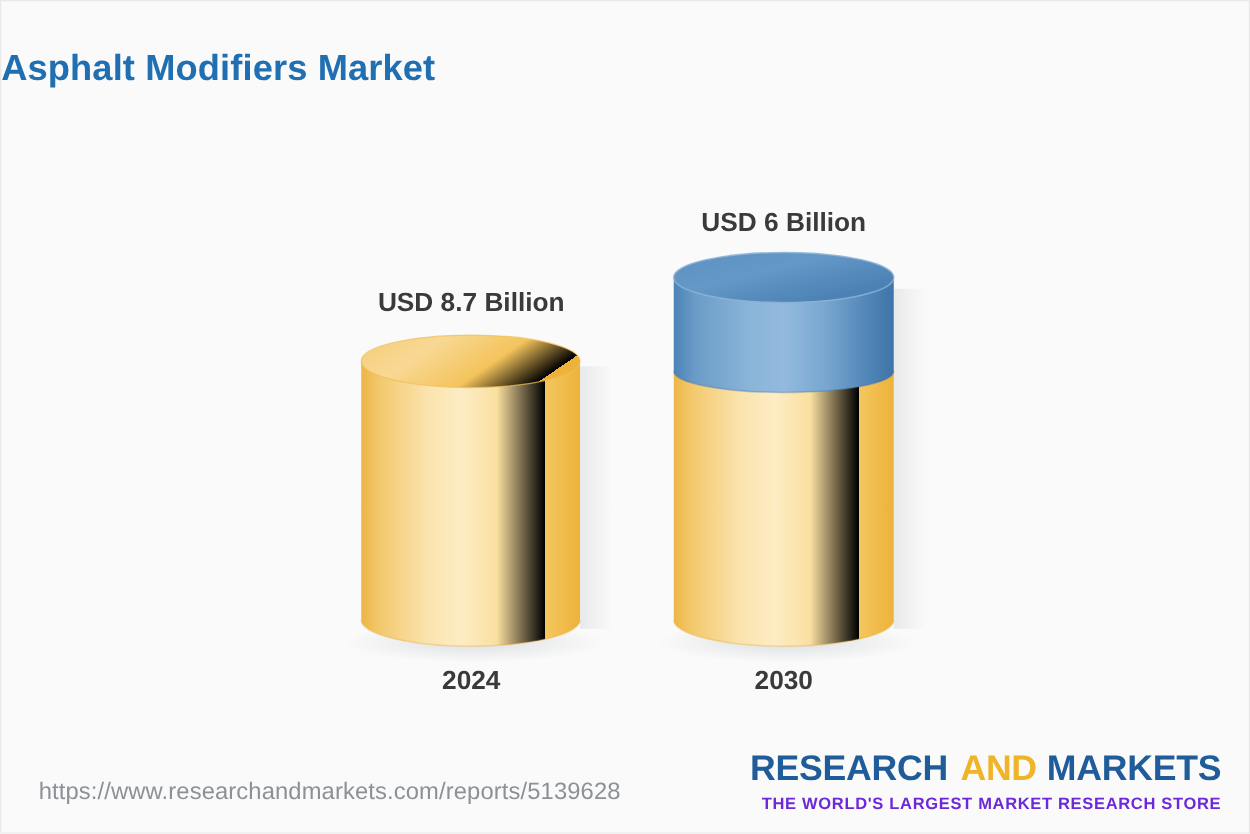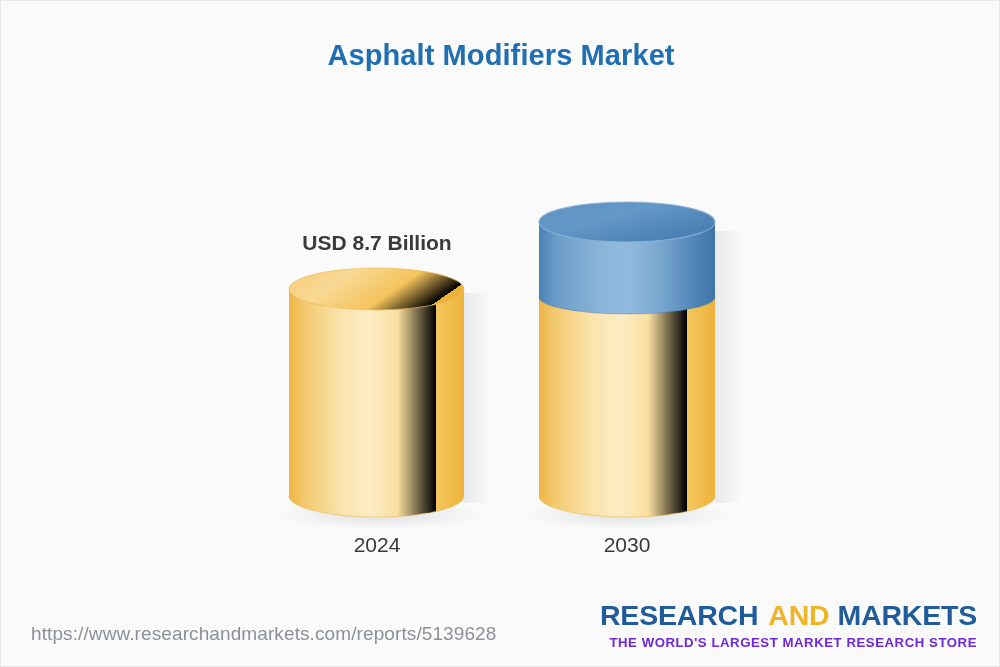--- a/index.html
+++ b/index.html
@@ -20,21 +20,20 @@
     box-sizing: border-box;
     overflow: hidden;
   }
 
   
   .chart-title {
     position: absolute;
     top: 38px;
     left: 0;
     width: 1000px;
-    text-align: center;
     font-size: 29px;
     font-weight: bold;
     color: #1f6fb2;
     letter-spacing: 0.1px;
   }
   .chart-subtitle {
     position: absolute;
     top: 88px;
     left: 0;
     width: 1000px;
@@ -60,21 +59,21 @@
     font-size: 21px;
     font-weight: bold;
     color: #3a3a3a;
   }
 
   .cat-label {
     position: absolute;
     width: 300px;
     text-align: center;
     font-size: 21px;
-    font-weight: normal;
+    font-weight: bold;
     color: #3a3a3a;
   }
 
   
   .footer-url {
     position: absolute;
     left: 30px;
     top: 622px;
     font-size: 19px;
     color: #8c9198;
@@ -193,20 +192,21 @@
 
       <path d="M538,296 A88,17 0 0 0 714,296" fill="none" stroke="#3f74a8" stroke-opacity="0.35" stroke-width="1.2"></path>
 
       <ellipse cx="626" cy="221" rx="88" ry="20" fill="url(#gradBlueCap)"></ellipse>
       <ellipse cx="626" cy="221" rx="88" ry="20" fill="none" stroke="#8db3d6" stroke-opacity="0.85" stroke-width="1.2"></ellipse>
     </g>
   </svg>
 
   <div class="value-label" style="left: 226px; top: 230px;">USD 8.7 Billion</div>
 
+  <div class="value-label" style="left: 476px; top: 166px;">USD 6 Billion</div>
 
   <div class="cat-label" style="left: 226px; top: 532px;">2024</div>
 
   <div class="cat-label" style="left: 476px; top: 532px;">2030</div>
 
   <div class="footer-url">https://www.researchandmarkets.com/reports/5139628</div>
 
   <div class="logo">
     <div class="logo-main"><span style="margin-right: 10px;">RESEARCH</span><span class="and" style="margin-right: 8px;">AND</span><span>MARKETS</span></div>
     <div class="logo-tag">THE WORLD'S LARGEST MARKET RESEARCH STORE</div>

